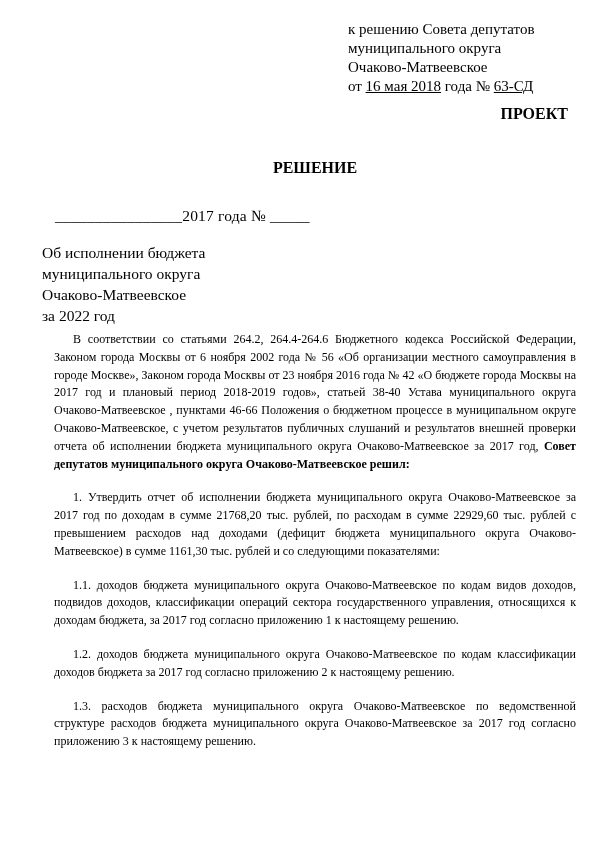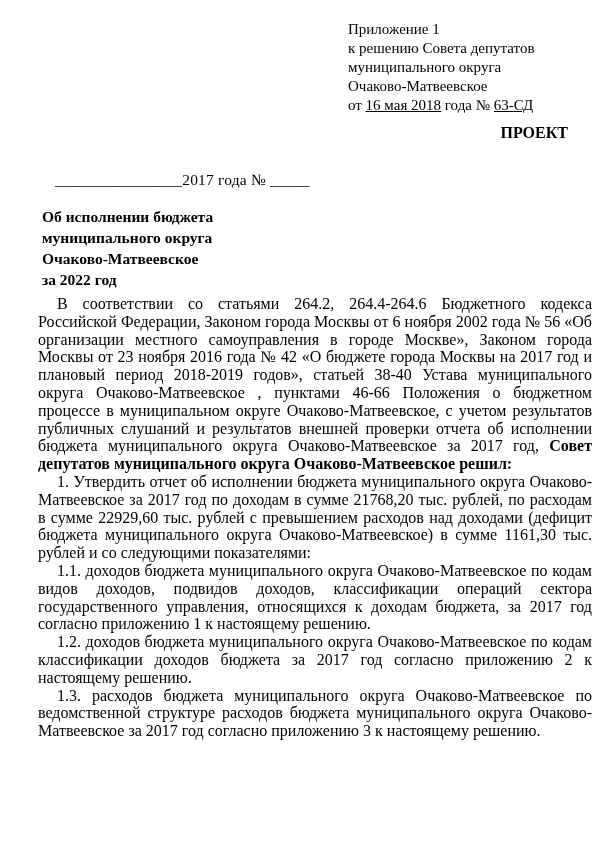--- a/index.html
+++ b/index.html
@@ -44,53 +44,53 @@
   .date-blank-line {
     margin: 27px 0 0 0;
     font-weight: normal;
     font-size: 15.5px;
     line-height: 21px;
     text-indent: 17px;
     letter-spacing: 0.2px;
   }
   .subject-block {
     margin: 16px 0 0 4px;
-    font-weight: bold;
+    font-weight: normal;
     font-size: 15.5px;
     line-height: 21px;
   }
   .para {
-    margin: 0;
-    font-size: 16px;
+    margin: 16px;
+    font-size: 12px;
     line-height: 17.8px;
     text-align: justify;
     text-indent: 19px;
   }
   .para.intro {
     margin-top: 5px;
   }
   .para b {
     font-weight: bold;
   }
 </style>
 </head>
 <body>
 
 <div class="page">
 
   <div class="annex-block">
-    <div>Приложение 1</div>
     <div>к решению Совета депутатов</div>
     <div>муниципального округа</div>
     <div>Очаково-Матвеевское</div>
     <div><span>от </span><span class="underlined">16 мая 2018</span><span> года № </span><span class="underlined">63-СД</span></div>
   </div>
 
   <div class="draft-label">ПРОЕКТ</div>
 
+  <div class="doc-title">РЕШЕНИЕ</div>
 
   <p class="date-blank-line"><span>________________</span><span>2017 года № </span><span>_____</span></p>
 
   <div class="subject-block">
     <div>Об исполнении  бюджета</div>
     <div>муниципального округа</div>
     <div>Очаково-Матвеевское</div>
     <div>за 2022 год</div>
   </div>
 

